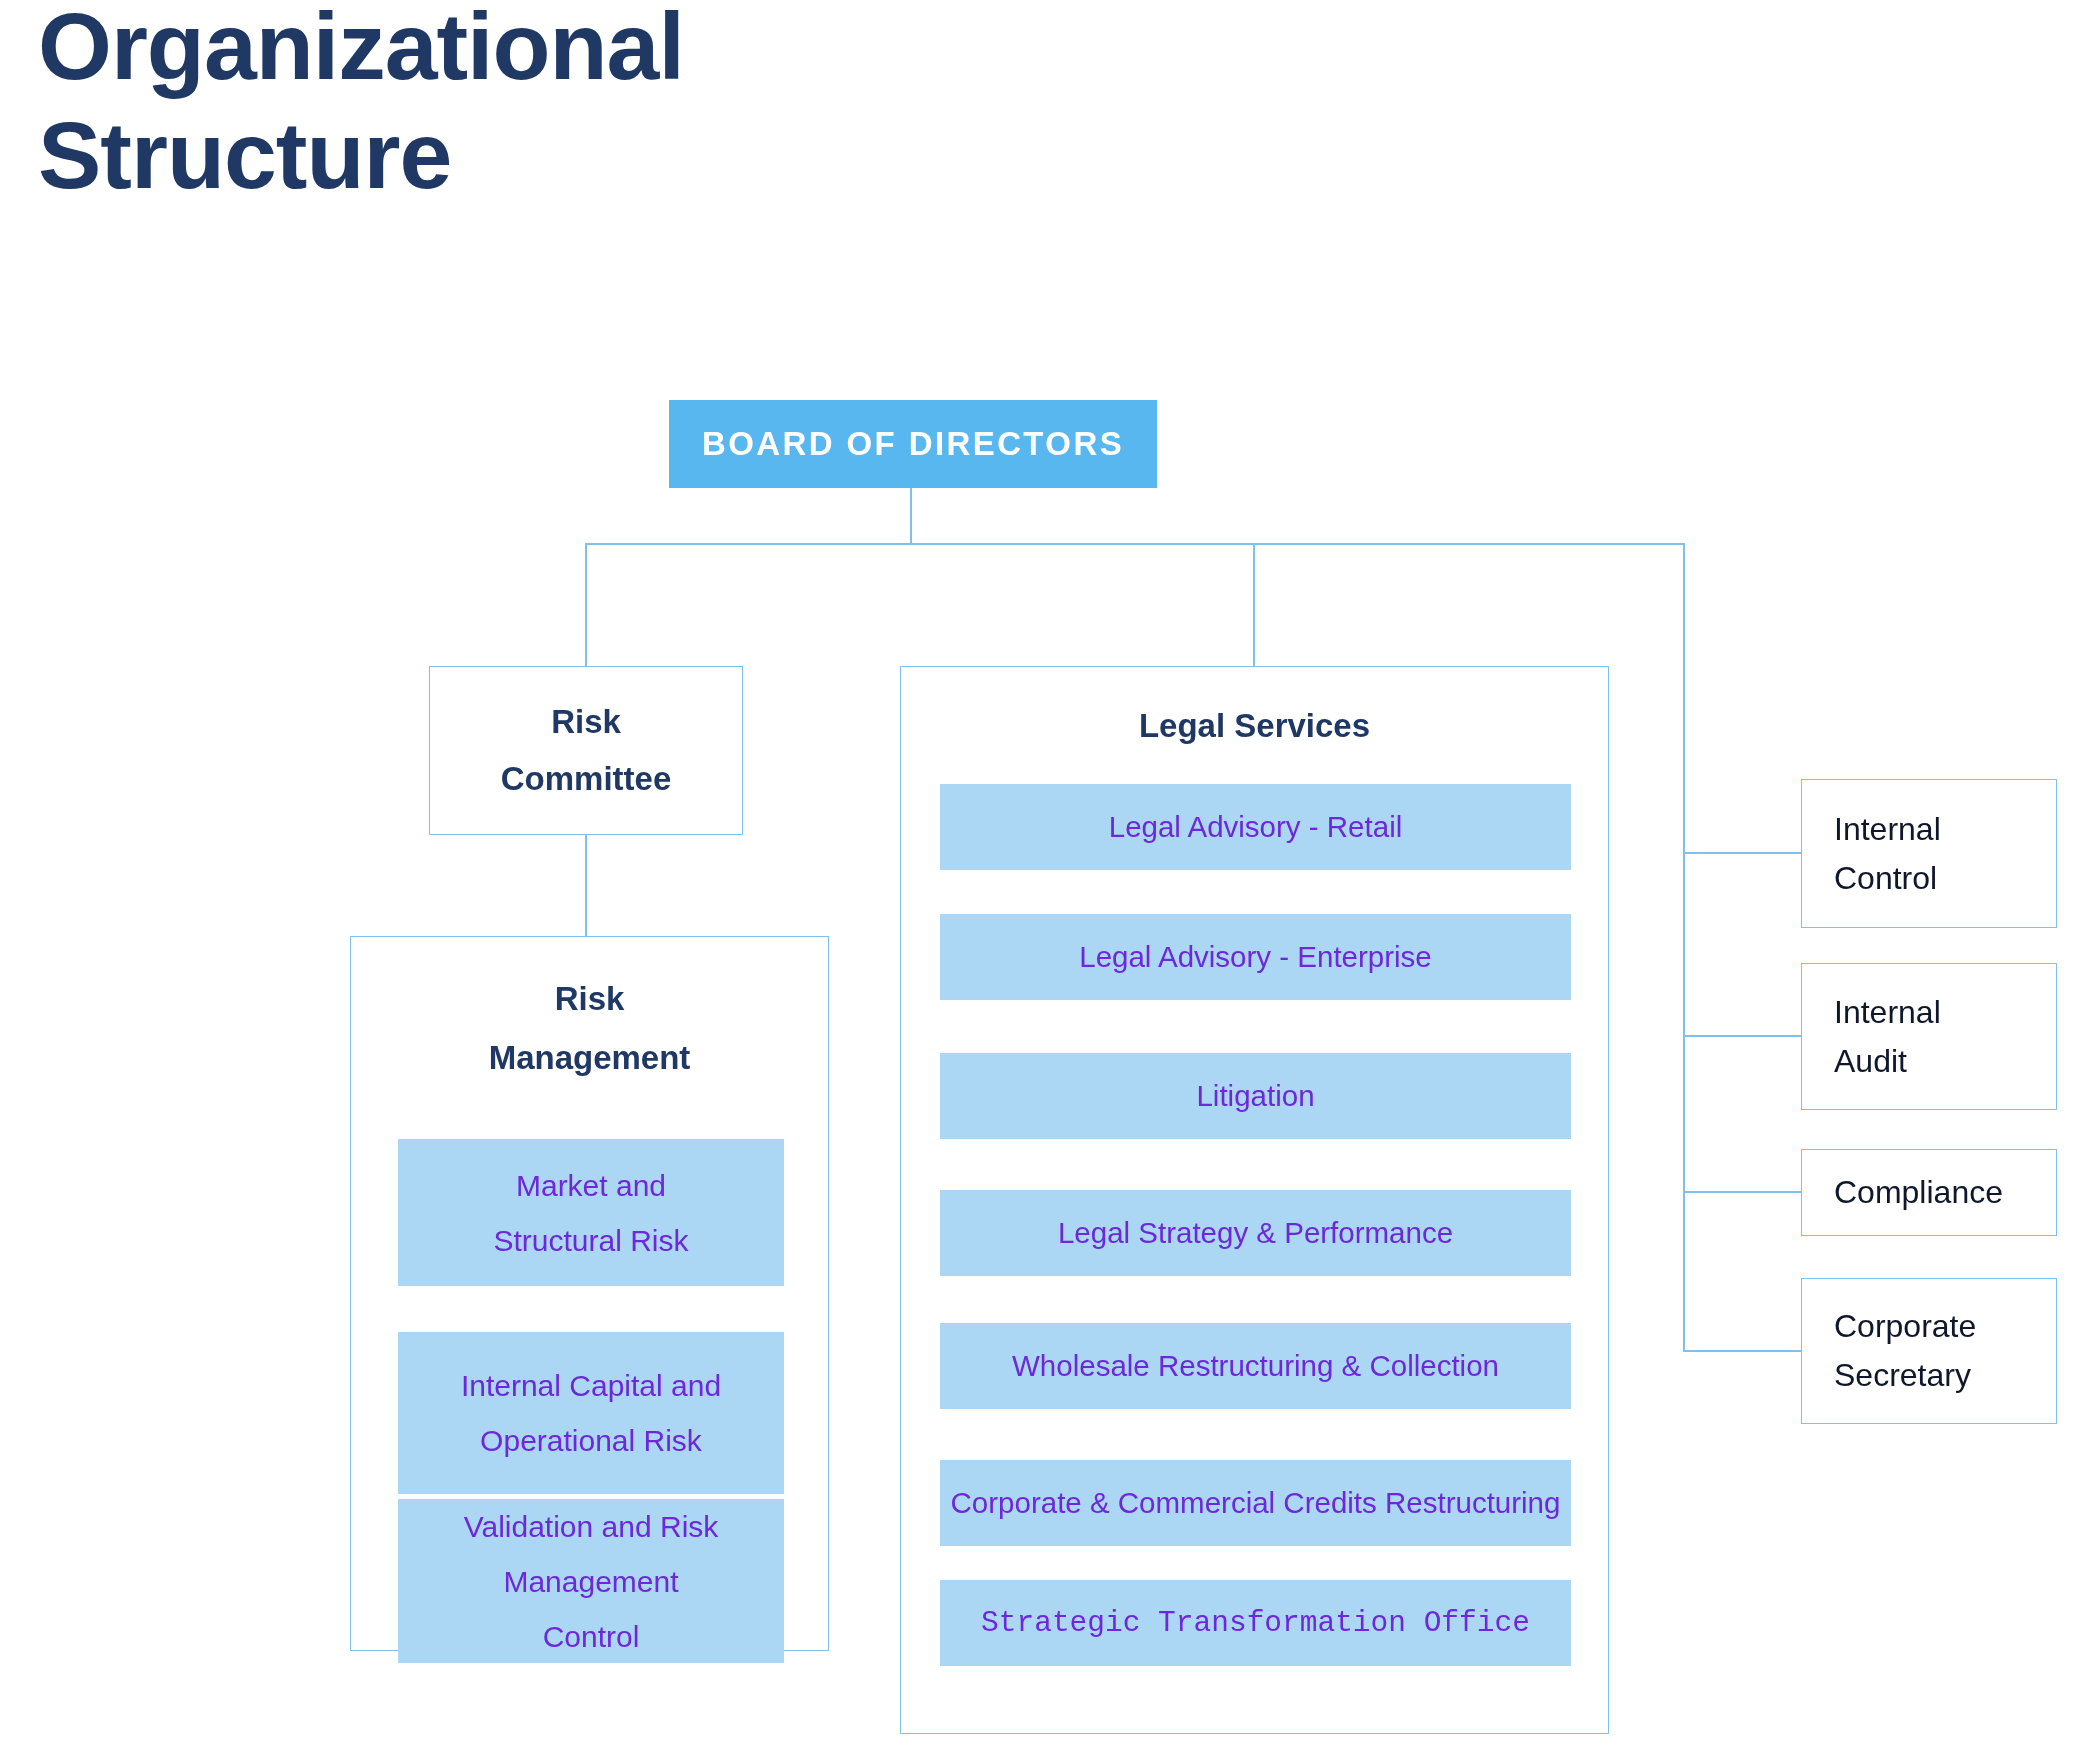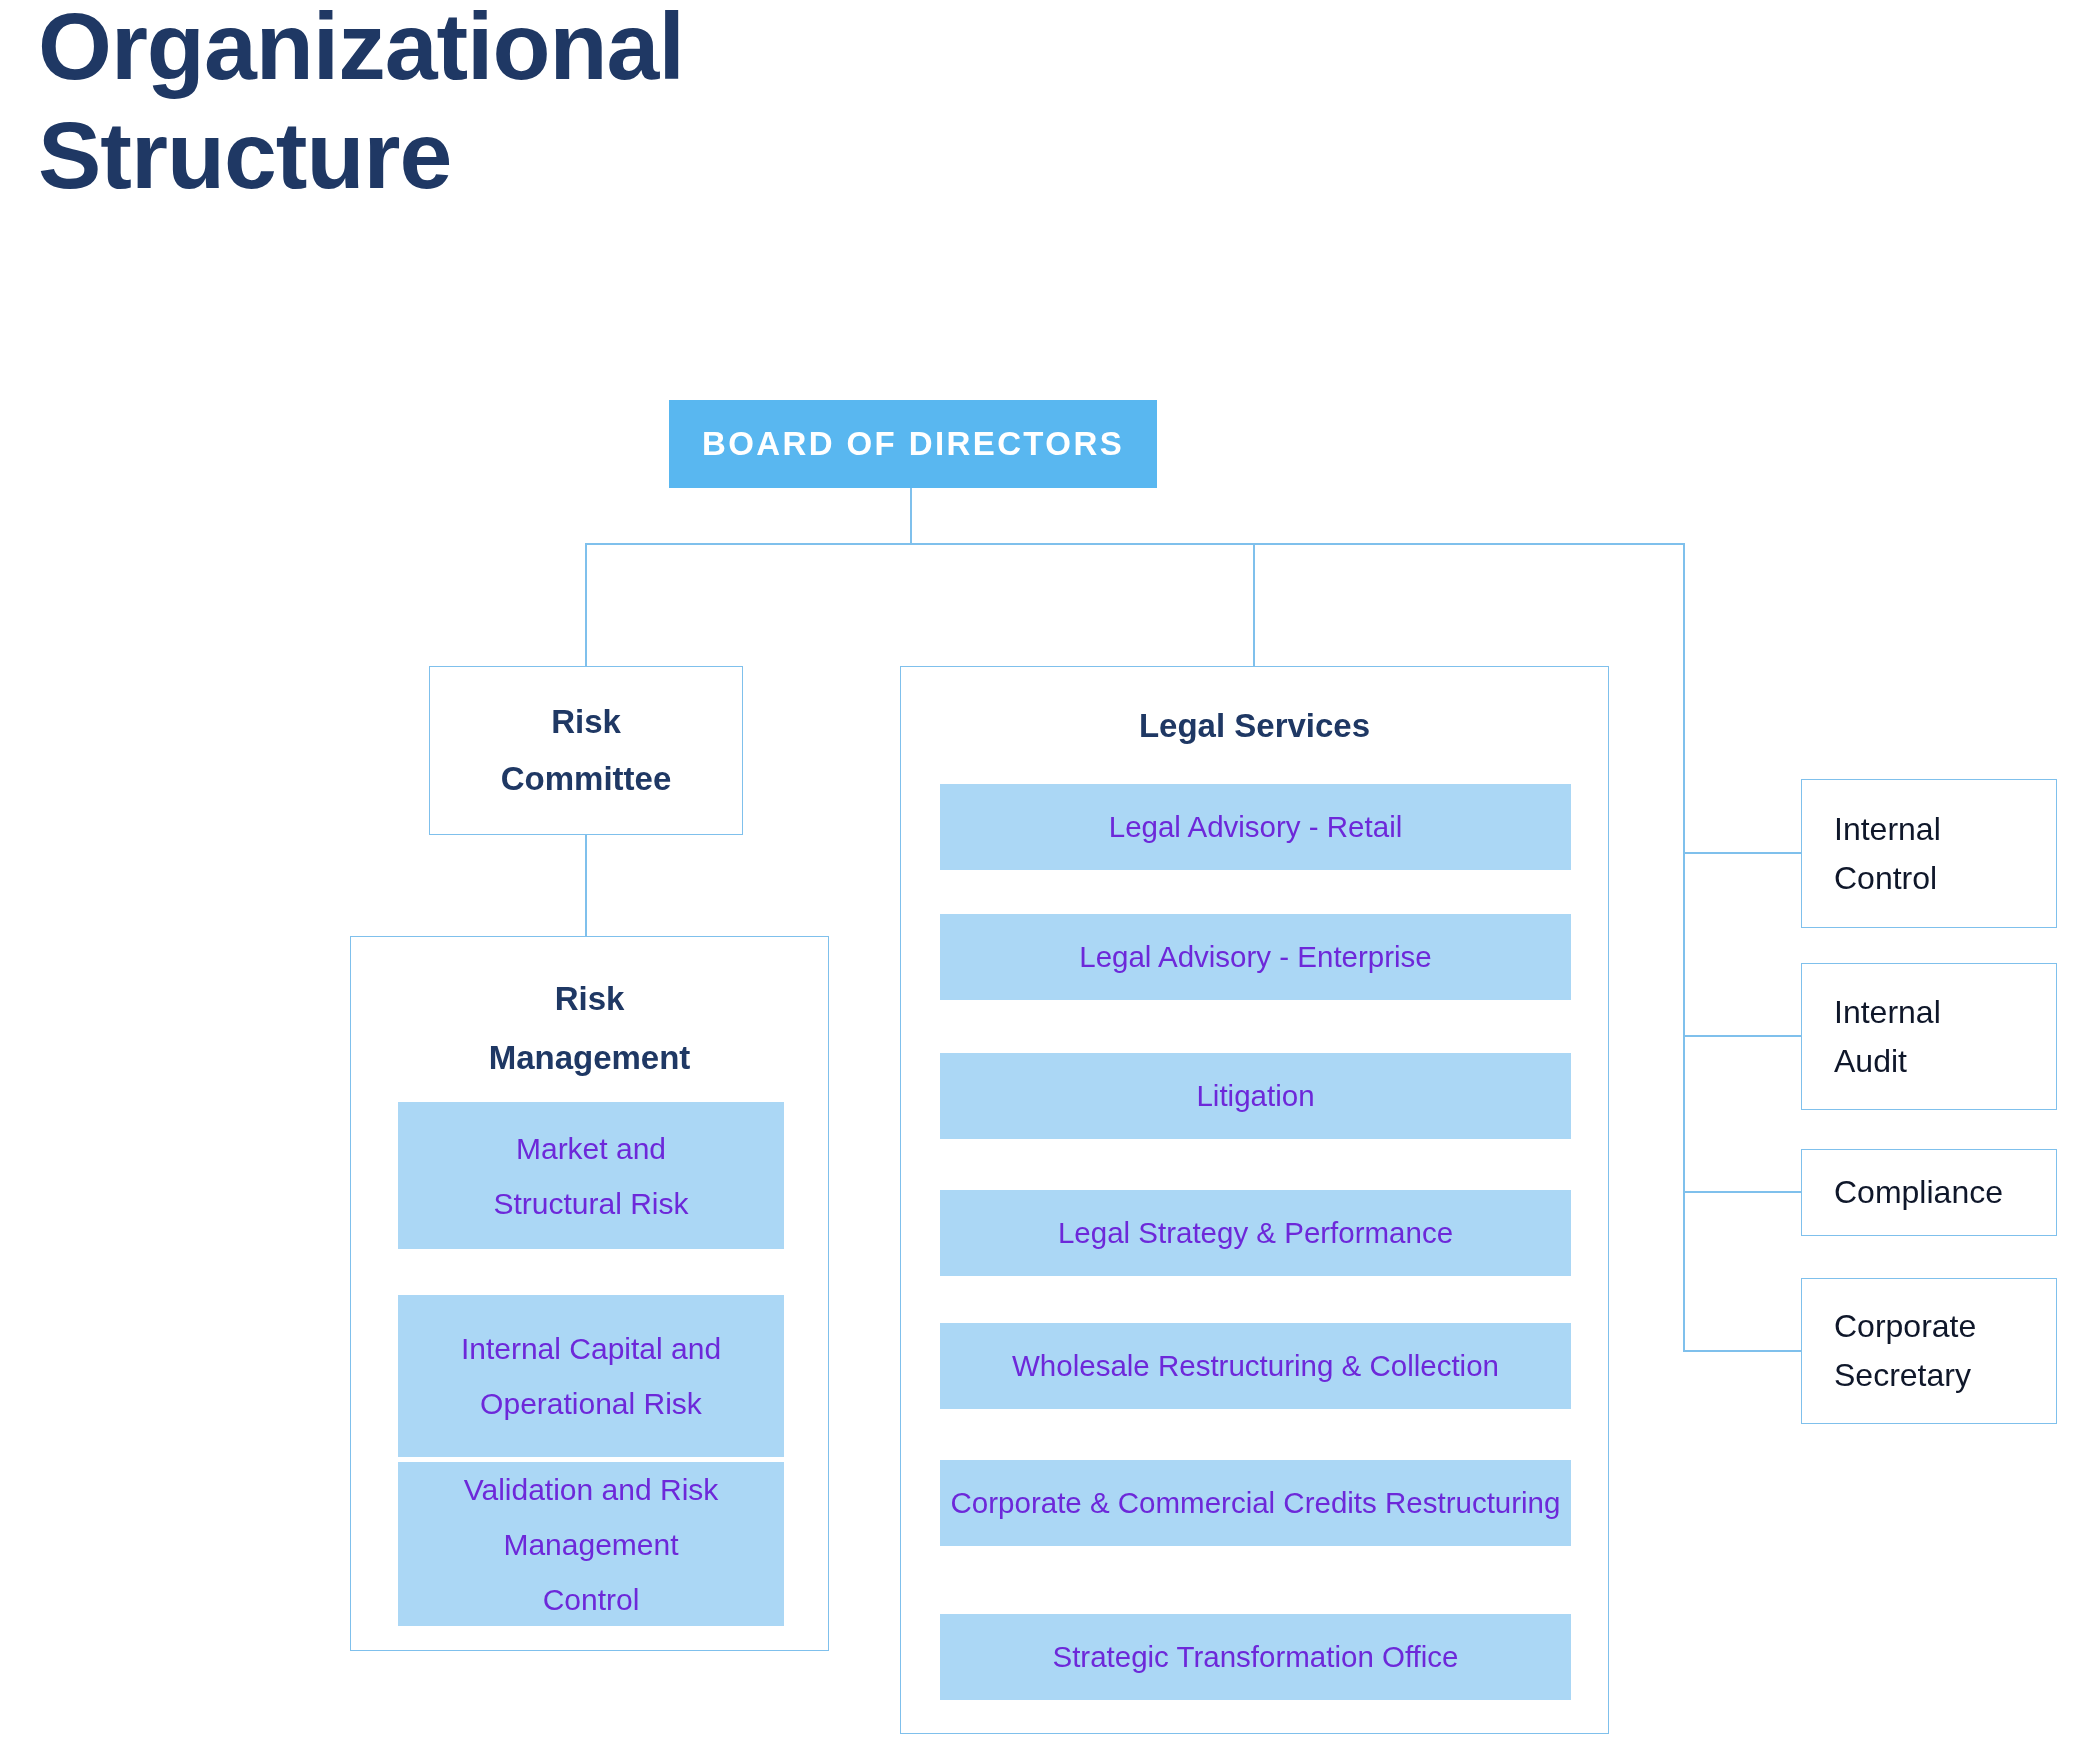--- a/index.html
+++ b/index.html
@@ -21,21 +21,21 @@
 
   .committee { position:absolute; left:429px; top:666px; width:314px; height:169px;
                background:#fff; border:1.9px solid #7FC0EC; display:flex; flex-direction:column;
                align-items:center; justify-content:center; gap:19px;
                color:#1F3864; font-weight:bold; font-size:33px; }
 
   .container-box { position:absolute; background:#ffffff; border:1.9px solid #7FC0EC; }
   .rm { left:350px; top:936px; width:479px; height:715px; }
   .rm-title { position:absolute; top:32px; left:0; width:100%; text-align:center;
               color:#1F3864; font-weight:bold; font-size:33px; line-height:59px; }
-  .rm .item { left:47px; width:386px; }
+  .rm .item { left:47px; width:386px;margin-top:37px; }
 
   .item { position:absolute; background:#ABD7F5; color:#6d28d9; display:flex;
           flex-direction:column; align-items:center; justify-content:center;
           text-align:center; font-size:30px; line-height:55px; }
 
   .ls { left:900px; top:666px; width:709px; height:1068px; }
   .ls-title { position:absolute; top:40px; left:0; width:100%; text-align:center;
               color:#1F3864; font-weight:bold; font-size:33px; }
   .ls .item { left:39px; width:631px; height:86px; font-size:29.5px; line-height:38px; }
 
@@ -93,21 +93,21 @@
   </div>
 
   <div class="container-box ls">
     <div class="ls-title">Legal Services</div>
     <div class="item" style="top:117px;">Legal Advisory - Retail</div>
     <div class="item" style="top:247px;">Legal Advisory - Enterprise</div>
     <div class="item" style="top:386px;">Litigation</div>
     <div class="item" style="top:523px;">Legal Strategy &amp; Performance</div>
     <div class="item" style="top:656px;">Wholesale Restructuring &amp; Collection</div>
     <div class="item" style="top:793px;">Corporate &amp; Commercial Credits Restructuring</div>
-    <div class="item" style="top:947px;">Strategic Transformation Office</div>
+    <div class="item" style="top:913px;font-family:Liberation Mono, monospace;">Strategic Transformation Office</div>
   </div>
 
   <div class="side-box" style="top:779px; height:149px;">
     <span>Internal</span>
     <span>Control</span>
   </div>
   <div class="side-box" style="top:963px; height:147px;">
     <span>Internal</span>
     <span>Audit</span>
   </div>

